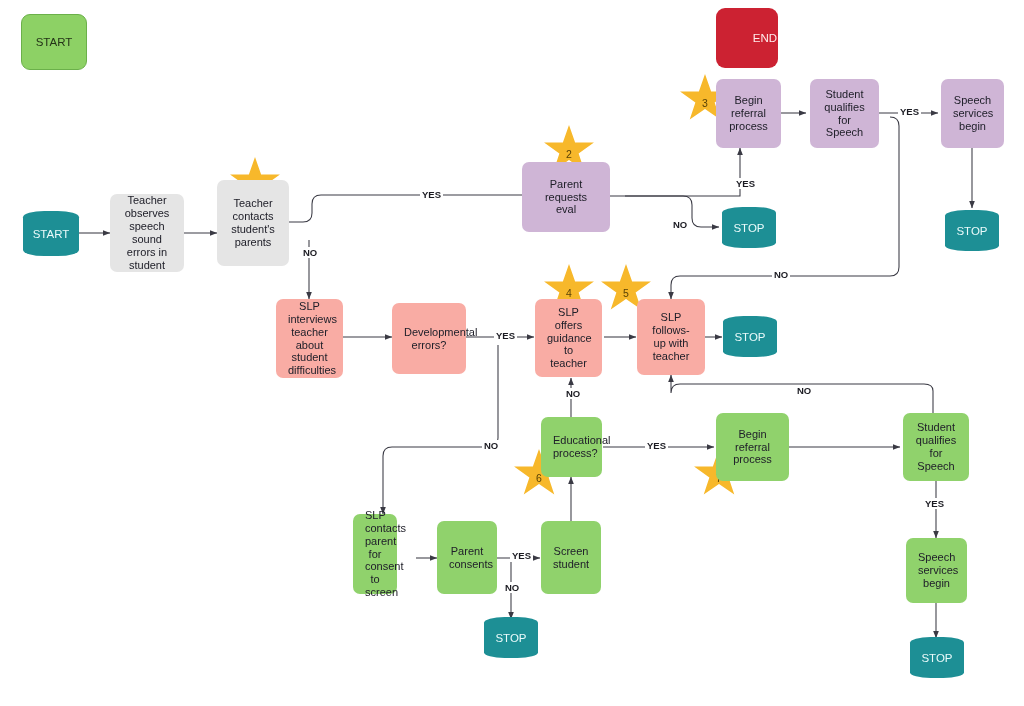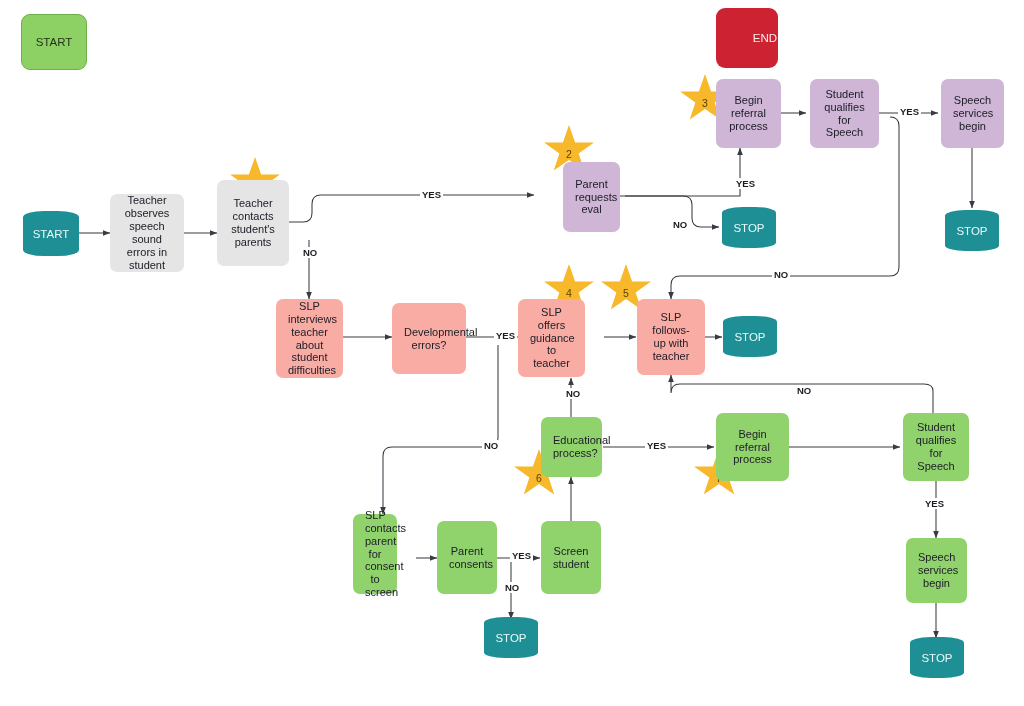--- a/index.html
+++ b/index.html
@@ -136,21 +136,21 @@
   </div>
 
   <div class="node yellow" style="left:110px;top:194px;width:74px;height:78px;">
     <span>Teacher observes speech sound errors in student</span>
   </div>
 
   <div class="node yellow" style="left:217px;top:180px;width:72px;height:86px;">
     <span>Teacher contacts student's parents</span>
   </div>
 
-  <div class="node purple" style="left:563px;top:162px;width:57px;height:70px;">
+  <div class="node purple" style="left:522px;top:162px;width:88px;height:70px;">
     <span>Parent requests eval</span>
   </div>
 
   <div class="node purple" style="left:716px;top:79px;width:65px;height:69px;">
     <span>Begin referral process</span>
   </div>
 
   <div class="node purple" style="left:810px;top:79px;width:69px;height:69px;">
     <span>Student qualifies for Speech</span>
   </div>
@@ -168,21 +168,21 @@
   </div>
 
   <div class="node pink" style="left:276px;top:299px;width:67px;height:79px;">
     <span>SLP interviews teacher about student difficulties</span>
   </div>
 
   <div class="node pink" style="left:392px;top:303px;width:74px;height:71px;">
     <span>Developmental errors?</span>
   </div>
 
-  <div class="node pink" style="left:518px;top:299px;width:67px;height:78px;">
+  <div class="node pink" style="left:535px;top:299px;width:67px;height:78px;">
     <span>SLP offers guidance to teacher</span>
   </div>
 
   <div class="node pink" style="left:637px;top:299px;width:68px;height:76px;">
     <span>SLP follows-up with teacher</span>
   </div>
 
   <div class="term" style="left:723px;top:316px;width:54px;height:41px;">
     <span>STOP</span>
   </div>

